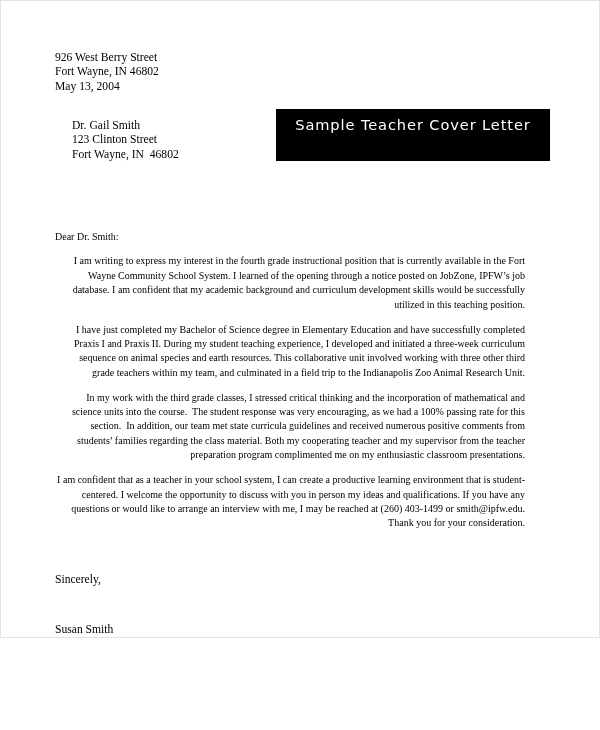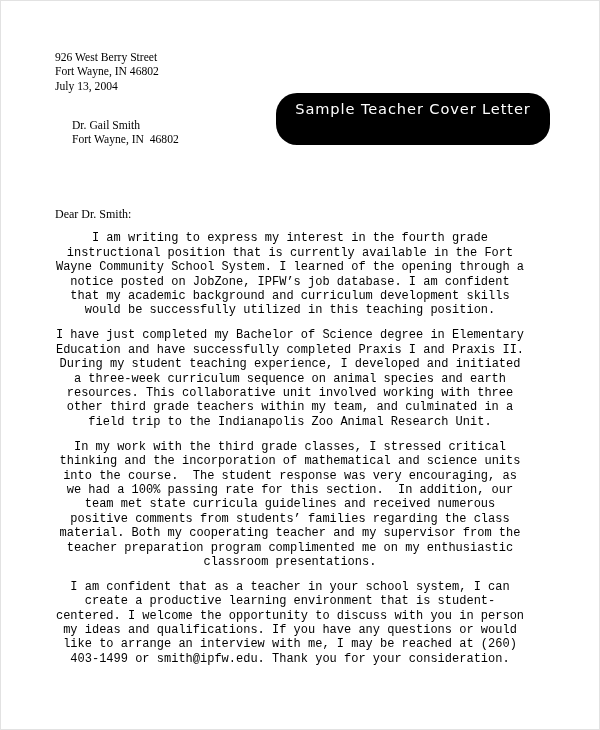--- a/index.html
+++ b/index.html
@@ -10,51 +10,50 @@
   body {
     width: 600px;
     height: 730px;
     font-family: "Liberation Serif", "DejaVu Serif", serif;
     color: #000000;
     -webkit-font-smoothing: antialiased;
   }
   .page {
     position: relative;
     width: 600px;
-    height: 730px;
+    height: 638px;
     box-sizing: border-box;
     background: #ffffff;
     border: 1px solid #e2e2e2;
     overflow: hidden;
   }
 
   
   .sender {
     position: absolute;
     left: 54px;
     top: 50px;
     font-size: 11.6px;
     line-height: 14.4px;
   }
   .sender div { white-space: pre; }
 
   
   .banner {
     position: absolute;
     left: 275px;
-    top: 92px;
+    top: 108px;
     width: 274px;
     height: 52px;
     background: #000000;
     display: flex;
     align-items: center;
     justify-content: center;
     box-sizing: border-box;
     padding-bottom: 22px;
-    border-radius: 21px;
   }
   .banner-title {
     font-family: "DejaVu Sans", "Liberation Sans", sans-serif;
     color: #ffffff;
     font-size: 14.6px;
     letter-spacing: 0.9px;
     white-space: nowrap;
     font-weight: 400;
   }
 
@@ -65,34 +64,33 @@
     top: 118px;
     font-size: 11.6px;
     line-height: 14.4px;
   }
   .recipient div { white-space: pre; }
 
   
   .body-block {
     position: absolute;
     left: 54px;
-    top: 206px;
+    top: 229px;
     width: 470px;
-    font-size: 12px;
+    font-size: 10px;
     line-height: 14.4px;
   }
   .salutation {
     margin: 0 0 10px 0;
     white-space: pre;
   }
   .para {
     margin: 0 0 10.5px 0;
-    text-align: center;
+    text-align: right;
     white-space: pre-wrap;
-    font-family: Liberation Mono, monospace;
   }
 
   
   .closing {
     position: absolute;
     left: 54px;
     top: 572px;
     font-size: 11.6px;
     line-height: 14.4px;
   }
@@ -101,34 +99,40 @@
   .enclosure { margin-top: 26px; white-space: pre; }
 </style>
 </head>
 <body>
 
 <div class="page">
 
   <div class="sender">
     <div>926 West Berry Street</div>
     <div>Fort Wayne, IN 46802</div>
-    <div>July 13, 2004</div>
+    <div>May 13, 2004</div>
   </div>
 
   <div class="banner">
     <span class="banner-title">Sample Teacher Cover Letter</span>
   </div>
 
   <div class="recipient">
     <div>Dr. Gail Smith</div>
+    <div>123 Clinton Street</div>
     <div>Fort Wayne, IN  46802</div>
   </div>
 
   <div class="body-block">
     <p class="salutation">Dear Dr. Smith:</p>
     <p class="para">I am writing to express my interest in the fourth grade instructional position that is currently available in the Fort Wayne Community School System. I learned of the opening through a notice posted on JobZone, IPFW’s job database. I am confident that my academic background and curriculum development skills would be successfully utilized in this teaching position.</p>
     <p class="para">I have just completed my Bachelor of Science degree in Elementary Education and have successfully completed Praxis I and Praxis II. During my student teaching experience, I developed and initiated a three-week curriculum sequence on animal species and earth resources. This collaborative unit involved working with three other third grade teachers within my team, and culminated in a field trip to the Indianapolis Zoo Animal Research Unit.</p>
     <p class="para">In my work with the third grade classes, I stressed critical thinking and the incorporation of mathematical and science units into the course.  The student response was very encouraging, as we had a 100% passing rate for this section.  In addition, our team met state curricula guidelines and received numerous positive comments from students’ families regarding the class material. Both my cooperating teacher and my supervisor from the teacher preparation program complimented me on my enthusiastic classroom presentations.</p>
     <p class="para">I am confident that as a teacher in your school system, I can create a productive learning environment that is student-centered. I welcome the opportunity to discuss with you in person my ideas and qualifications. If you have any questions or would like to arrange an interview with me, I may be reached at (260) 403-1499 or smith@ipfw.edu. Thank you for your consideration.</p>
   </div>
 
+  <div class="closing">
+    <div class="closing-line">Sincerely,</div>
+    <div class="sign-name">Susan Smith</div>
+    <div class="enclosure">Enclosure</div>
+  </div>
 
 </div>
 
 </body></html>

